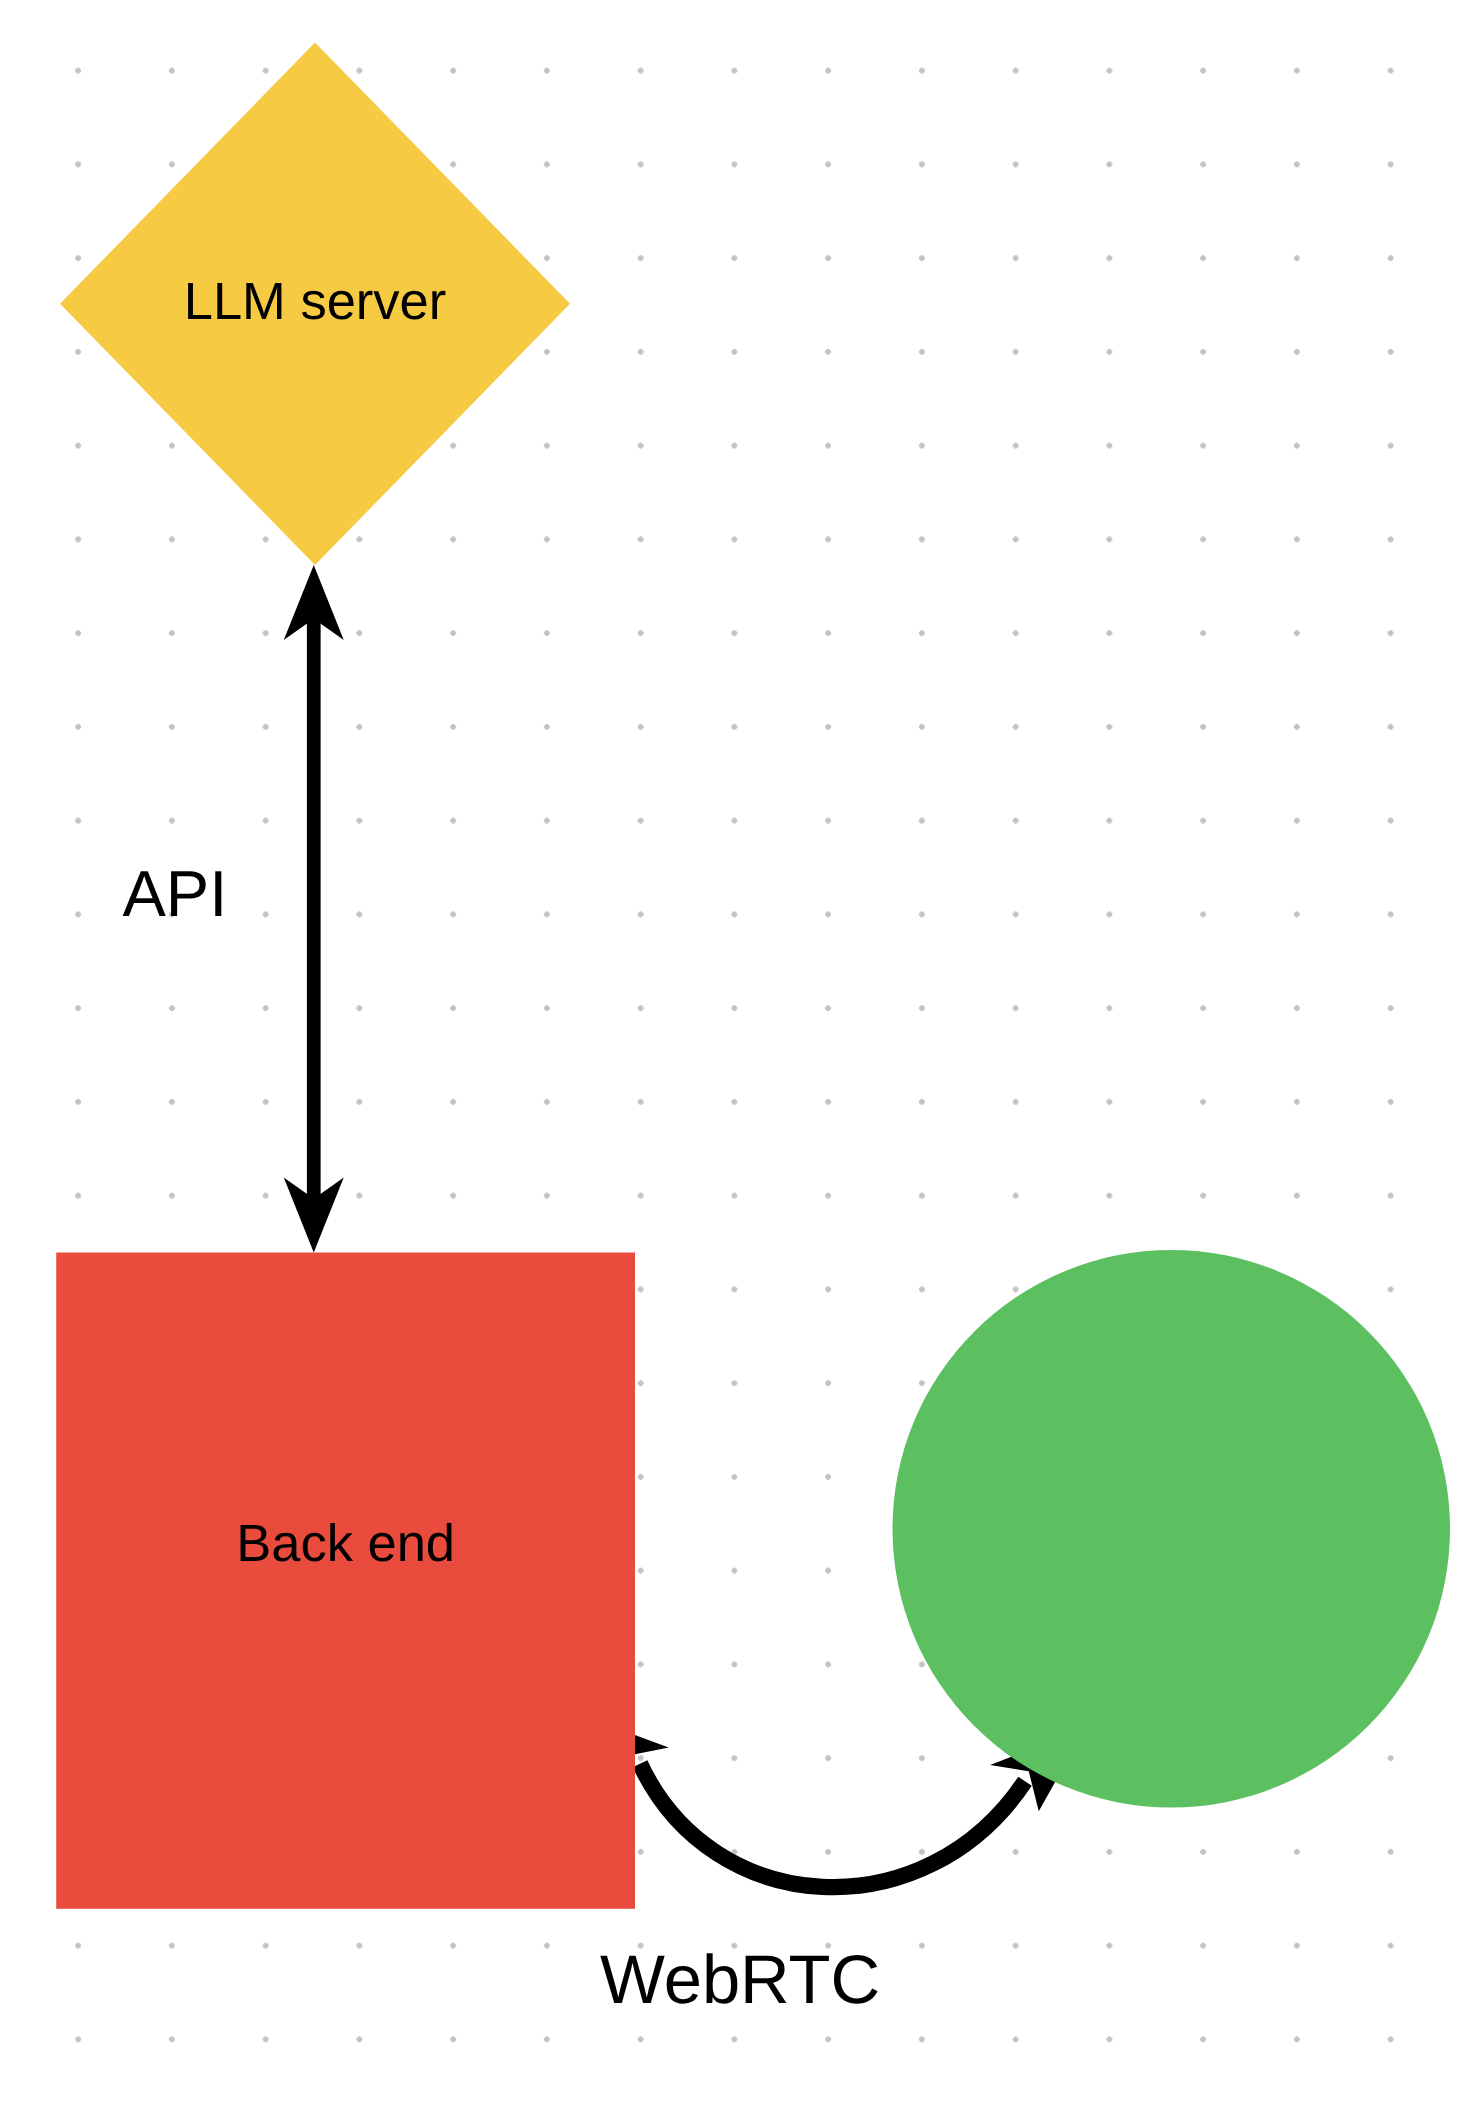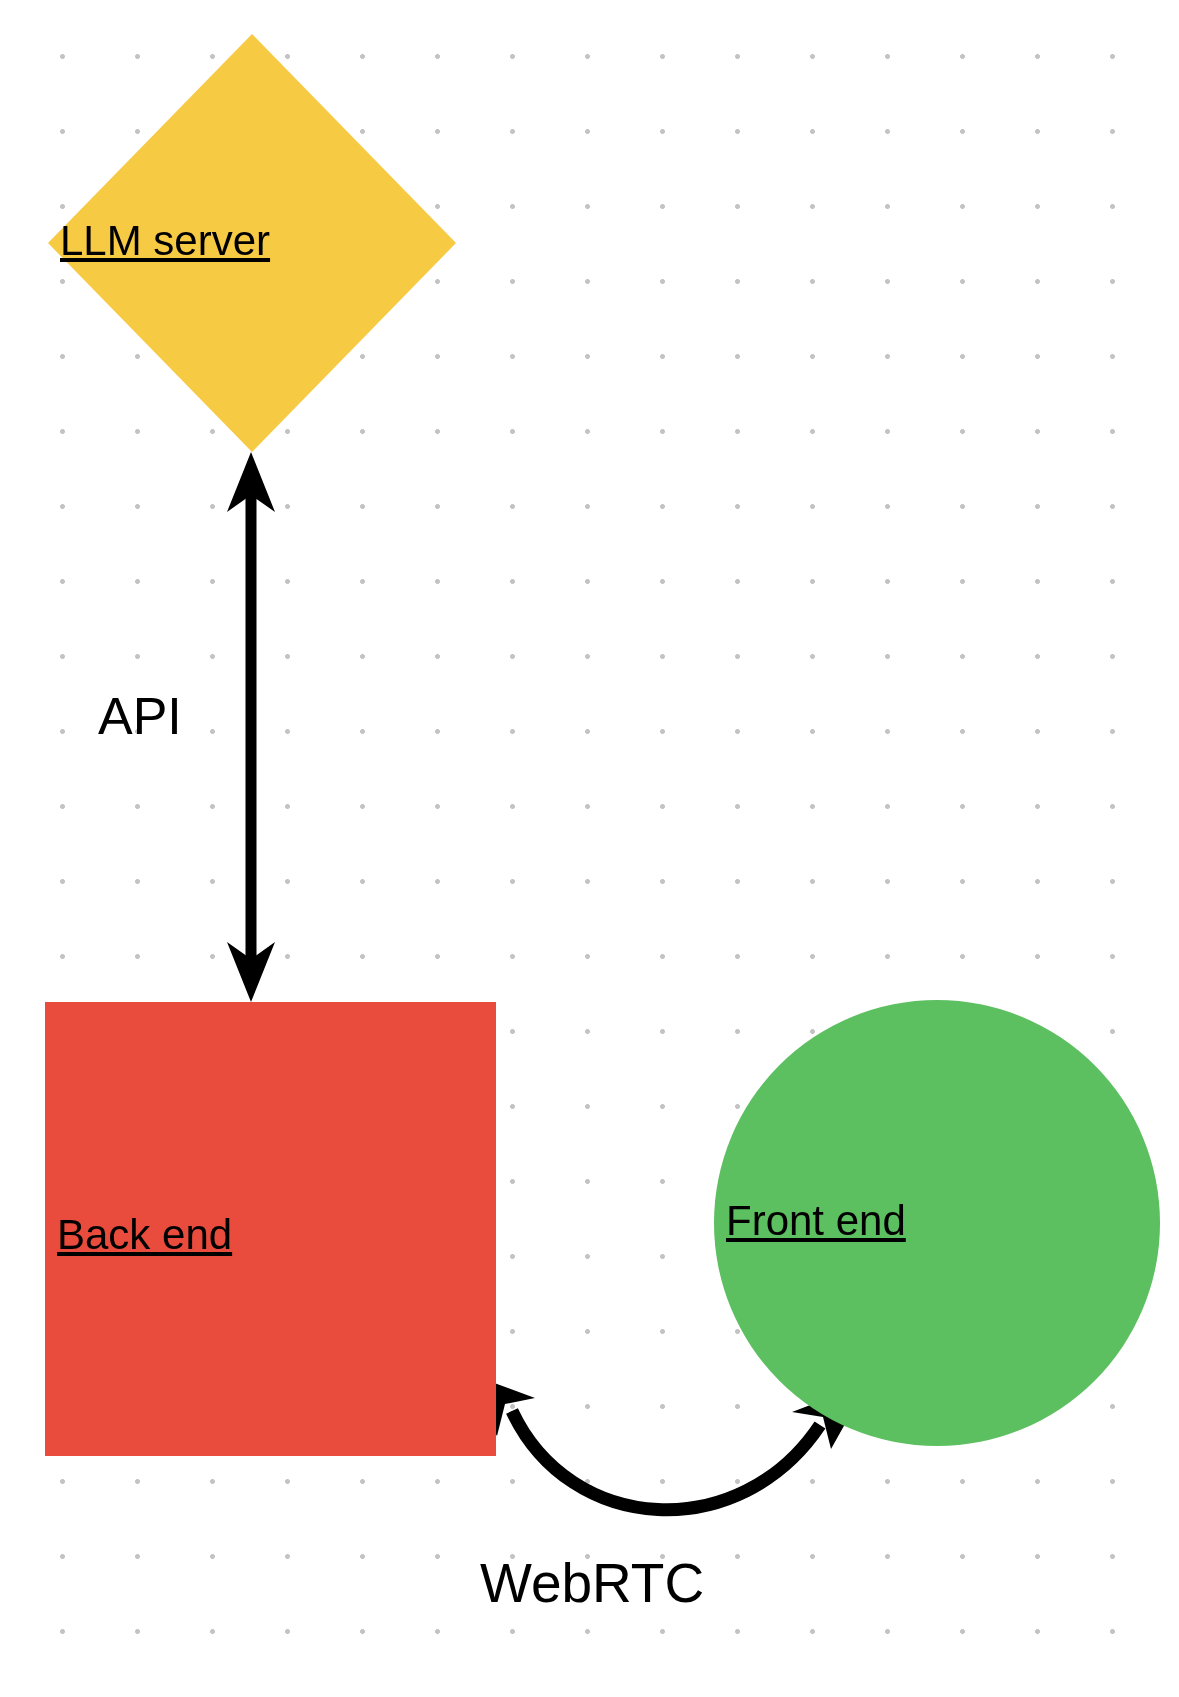--- a/index.html
+++ b/index.html
@@ -17,30 +17,29 @@
     height: 1697px;
     overflow: hidden;
     background-color: #ffffff;
     background-image: radial-gradient(circle, #c3c3c3 2.2px, rgba(255,255,255,0) 2.4px);
     background-size: 75px 75px;
     background-position: 25px 19px;
   }
 
   .node-label {
     position: absolute;
-    left: 12px;
+    left: 0;
     top: 0;
     width: 100%;
-    text-align: left;
+    text-align: center;
     color: #000000;
     font-family: "Liberation Sans", sans-serif;
     font-weight: 400;
     pointer-events: none;
     white-space: nowrap;
-    text-decoration: underline;
   }
 
   
   #llm-server-node {
     position: absolute;
     left: 48px;
     top: 34px;
     width: 408px;
     height: 418px;
   }
@@ -55,21 +54,22 @@
     font-size: 42px;
     line-height: 42px;
   }
 
   
   #back-end-node {
     position: absolute;
     left: 45px;
     top: 1002px;
     width: 451px;
-    height: 454px;
+    height: 525px;
+    padding-left: 12px;
   }
   #back-end-shape {
     position: absolute;
     inset: 0;
     background: #e94b3c;
   }
   #back-end-node .node-label {
     top: 212px;
     font-size: 42px;
     line-height: 42px;
@@ -155,20 +155,19 @@
     <div class="node-label">LLM server</div>
   </div>
 
   <div id="back-end-node">
     <div id="back-end-shape"></div>
     <div class="node-label">Back end</div>
   </div>
 
   <div id="front-end-node">
     <div id="front-end-shape"></div>
-    <div class="node-label">Front end</div>
   </div>
 
   <div class="edge-label" id="api-edge-label">API</div>
 
   <div class="edge-label" id="webrtc-edge-label">WebRTC</div>
 
 </div>
 
 </body></html>

